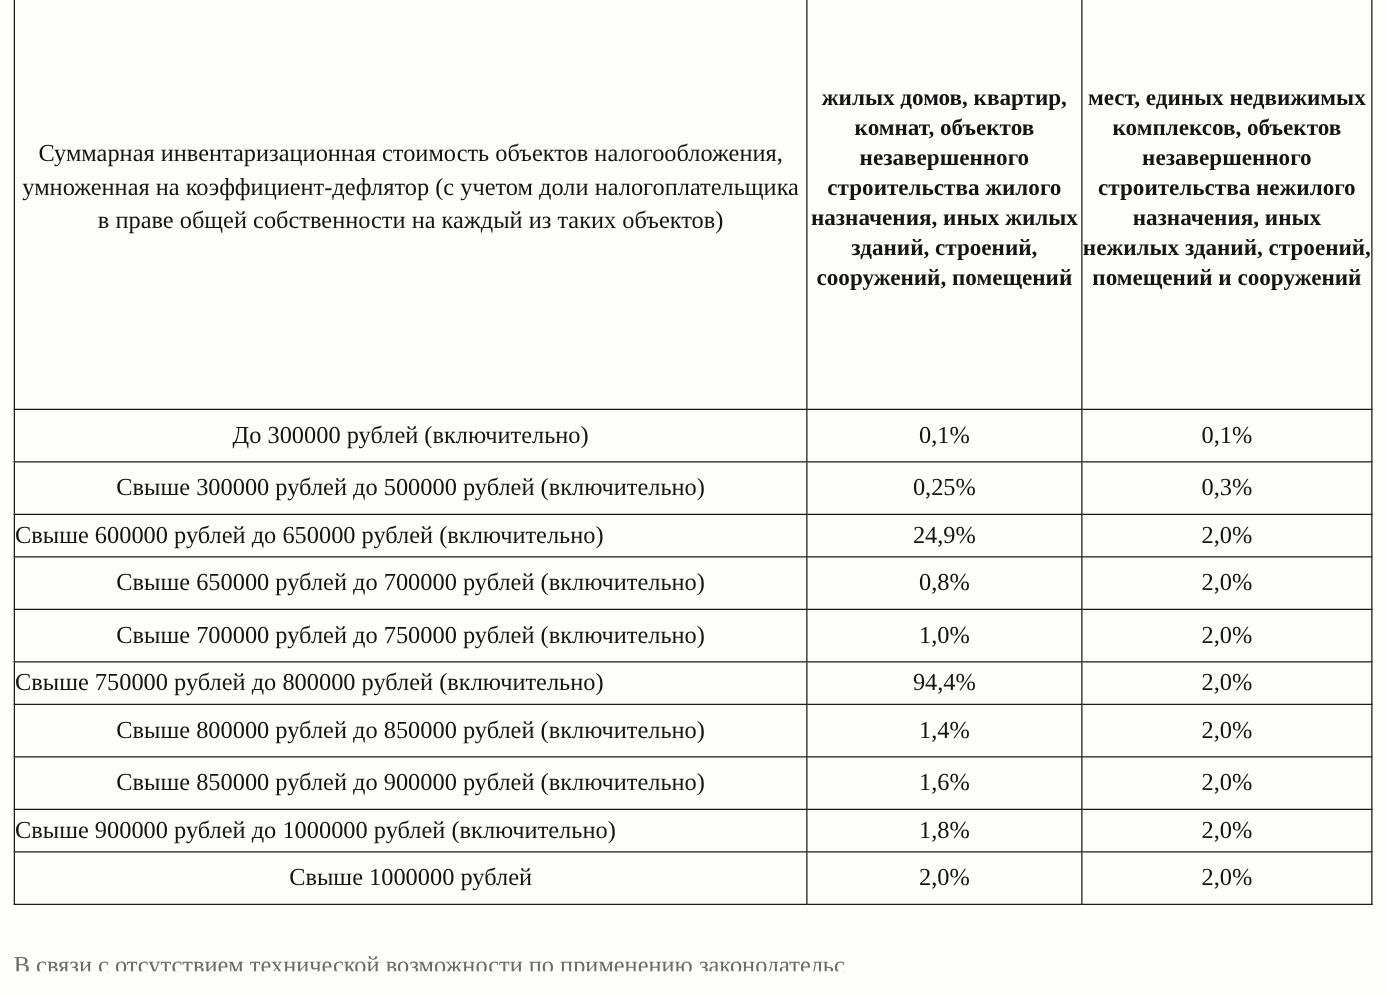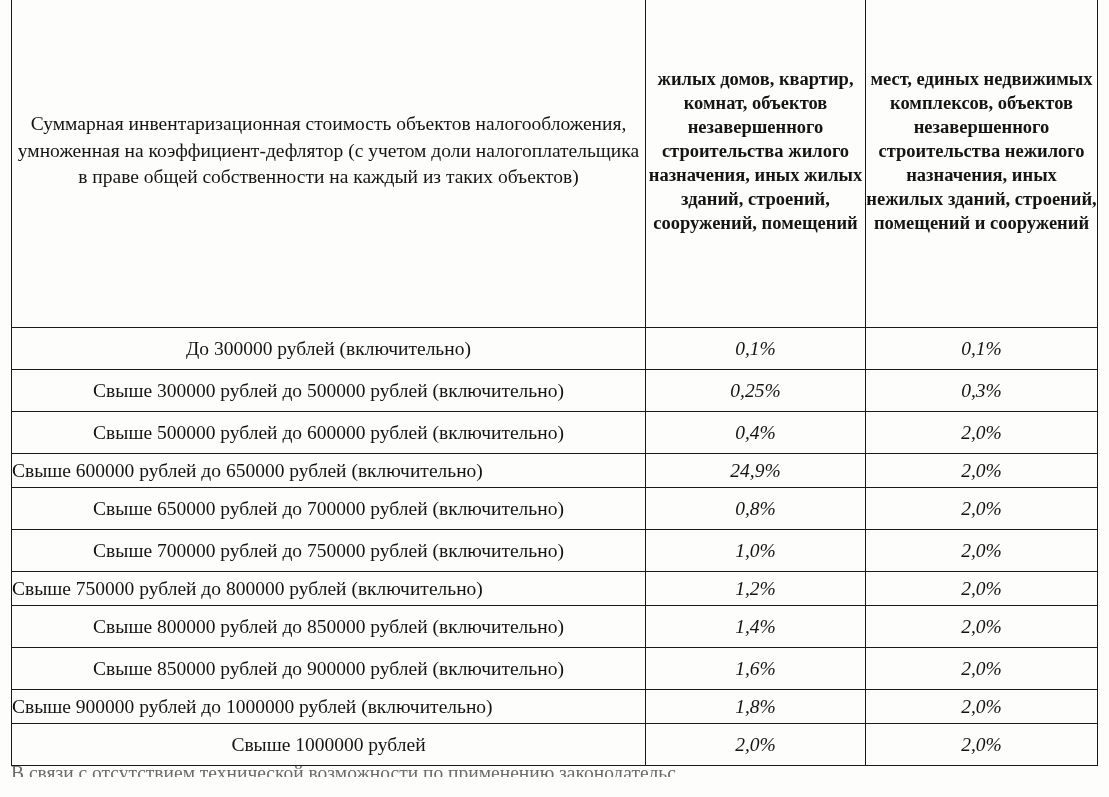--- a/index.html
+++ b/index.html
@@ -59,21 +59,20 @@
   
   .row-label {
     font-size: 19.5px;
     padding: 6px 8px 6px 9px;
     text-align: left;
     white-space: nowrap;
   }
   .row-rate {
     font-size: 19.5px;
     text-align: center;
-    font-style: italic;
   }
   .r-tall td { height: 41px; text-align: center; }
   .r-short td { height: 33px; margin-left: 12px; }
 
   .bottom-text {
     position: absolute;
     left: 11px;
     top: 762px;
     width: 1086px;
     font-size: 19.5px;
@@ -104,43 +103,38 @@
       <tr class="r-tall">
         <td class="row-label">До 300000 рублей (включительно)</td>
         <td class="row-rate">0,1%</td>
         <td class="row-rate">0,1%</td>
       </tr>
       <tr class="r-tall">
         <td class="row-label">Свыше 300000 рублей до 500000 рублей (включительно)</td>
         <td class="row-rate">0,25%</td>
         <td class="row-rate">0,3%</td>
       </tr>
-      <tr class="r-tall">
-        <td class="row-label">Свыше 500000 рублей до 600000 рублей (включительно)</td>
-        <td class="row-rate">0,4%</td>
-        <td class="row-rate">2,0%</td>
-      </tr>
       <tr class="r-short">
         <td class="row-label">Свыше 600000 рублей до 650000 рублей (включительно)</td>
         <td class="row-rate">24,9%</td>
         <td class="row-rate">2,0%</td>
       </tr>
       <tr class="r-tall">
         <td class="row-label">Свыше 650000 рублей до 700000 рублей (включительно)</td>
         <td class="row-rate">0,8%</td>
         <td class="row-rate">2,0%</td>
       </tr>
       <tr class="r-tall">
         <td class="row-label">Свыше 700000 рублей до 750000 рублей (включительно)</td>
         <td class="row-rate">1,0%</td>
         <td class="row-rate">2,0%</td>
       </tr>
       <tr class="r-short">
         <td class="row-label">Свыше 750000 рублей до 800000 рублей (включительно)</td>
-        <td class="row-rate">1,2%</td>
+        <td class="row-rate">94,4%</td>
         <td class="row-rate">2,0%</td>
       </tr>
       <tr class="r-tall">
         <td class="row-label">Свыше 800000 рублей до 850000 рублей (включительно)</td>
         <td class="row-rate">1,4%</td>
         <td class="row-rate">2,0%</td>
       </tr>
       <tr class="r-tall">
         <td class="row-label">Свыше 850000 рублей до 900000 рублей (включительно)</td>
         <td class="row-rate">1,6%</td>

